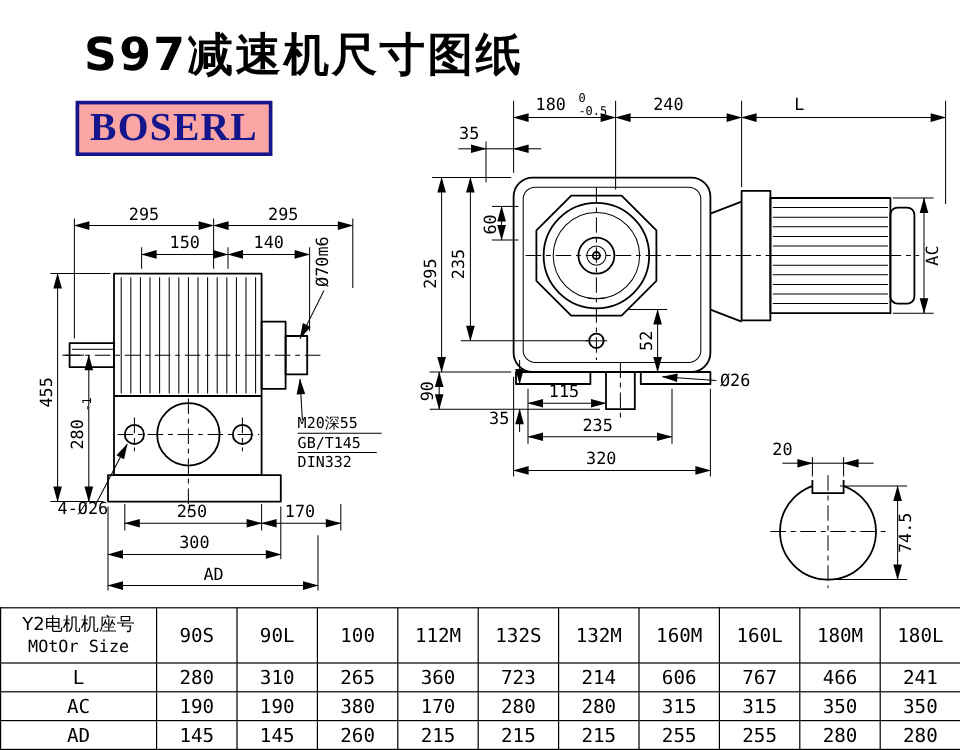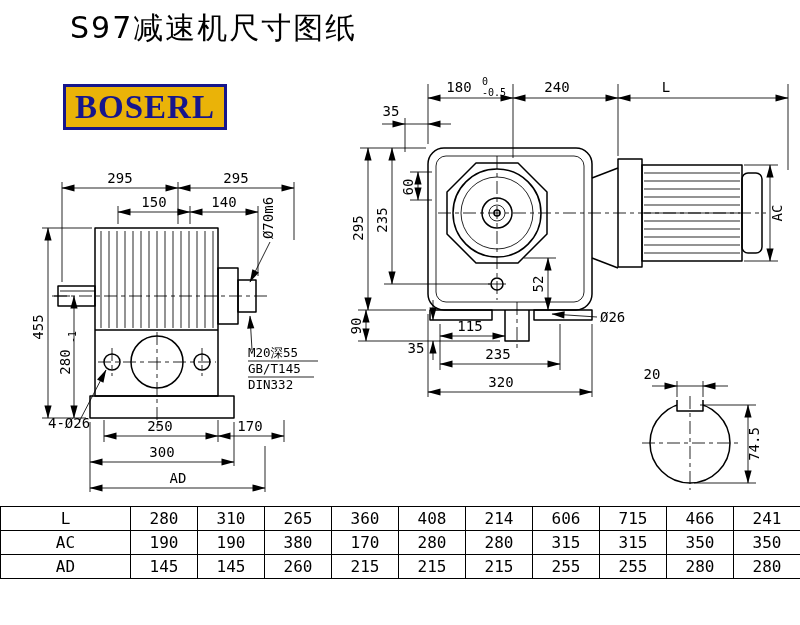--- a/index.html
+++ b/index.html
@@ -1,27 +1,27 @@
 <!DOCTYPE html>
 <html><head>
 <meta charset="utf-8">
 <style>
   html,body { margin:0; padding:0; }
   body {
     width:800px; height:625px; position:relative; overflow:hidden;
     background:#ffffff; font-family:"Liberation Sans", sans-serif; color:#000;
   }
   .page-title {
-    position:absolute; left:70px; top:8px;
-    font-family:"DejaVu Sans", sans-serif; font-size:30px; font-weight:normal;
+    position:absolute; left:70px; top:20px;
+    font-family:"DejaVu Sans", sans-serif; font-size:38px; font-weight:bold;
     letter-spacing:2px; z-index:3;
   }
   .logo-box {
     position:absolute; left:63px; top:84px; width:158px; height:40px;
-    border:3px solid #16168c; background:#eab308; z-index:3;
+    border:3px solid #16168c; background:#fca5a5; z-index:3;
     display:flex; align-items:center; justify-content:center;
   }
   .logo-text {
     font-family:"Liberation Serif", serif; font-size:33px; font-weight:bold;
     color:#16168c; letter-spacing:1px; line-height:1;
   }
   svg.drawing { position:absolute; left:0; top:0; z-index:1; }
 
   
   .ol { stroke:#000; stroke-width:1.5; fill:none; stroke-linejoin:round; }
@@ -294,30 +294,46 @@
       <col style="width:67px">
       <col style="width:67px">
       <col style="width:67px">
     <col style="width:67px">
       <col style="width:67px">
       <col style="width:67px">
       <col style="width:67px">
       <col style="width:67px">
   </colgroup>
   <tbody>
+  <tr class="hdr">
+    <td>
+      <div class="hdr-cn">Y2电机机座号</div>
+      <div class="hdr-en">MOtOr Size</div>
+    </td>
+    <td>90S</td>
+    <td>90L</td>
+    <td>100</td>
+    <td>112M</td>
+    <td>132S</td>
+    <td>132M</td>
+    <td>160M</td>
+    <td>160L</td>
+    <td>180M</td>
+    <td>180L</td>
+  </tr>
   <tr class="data">
     <td>L</td>
     <td>280</td>
     <td>310</td>
     <td>265</td>
     <td>360</td>
-    <td>408</td>
+    <td>723</td>
     <td>214</td>
     <td>606</td>
-    <td>715</td>
+    <td>767</td>
     <td>466</td>
     <td>241</td>
   </tr>
   <tr class="data">
     <td>AC</td>
     <td>190</td>
     <td>190</td>
     <td>380</td>
     <td>170</td>
     <td>280</td>

